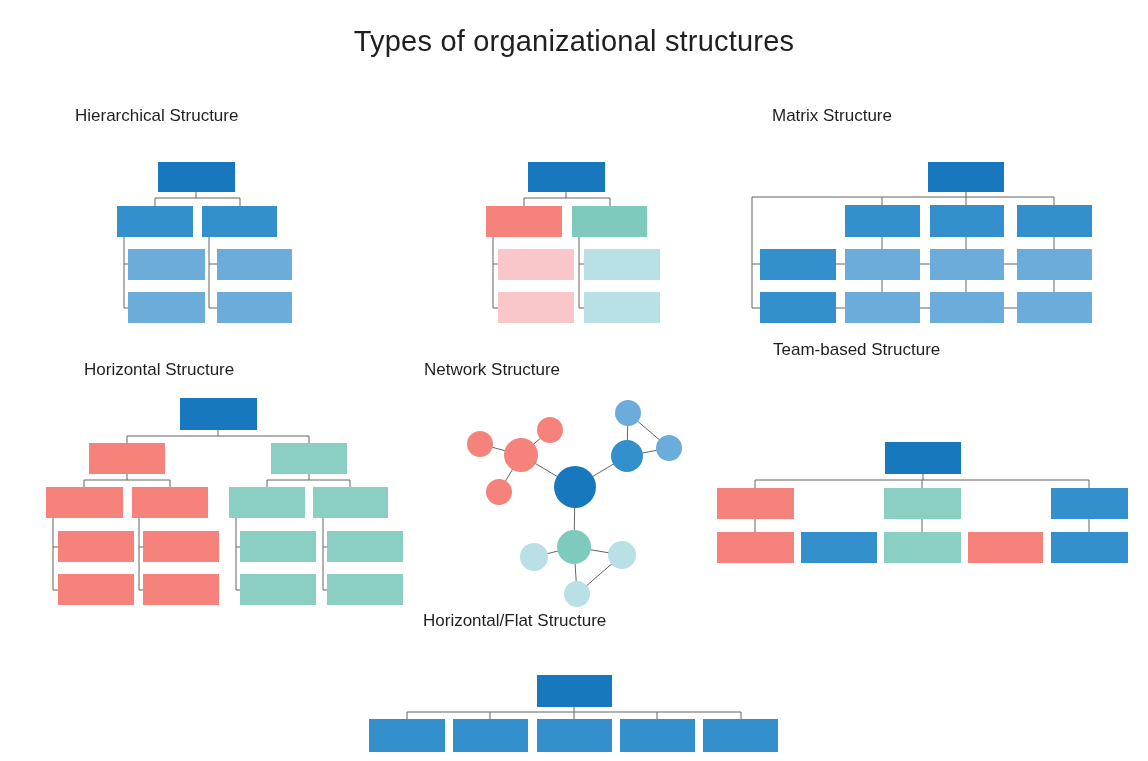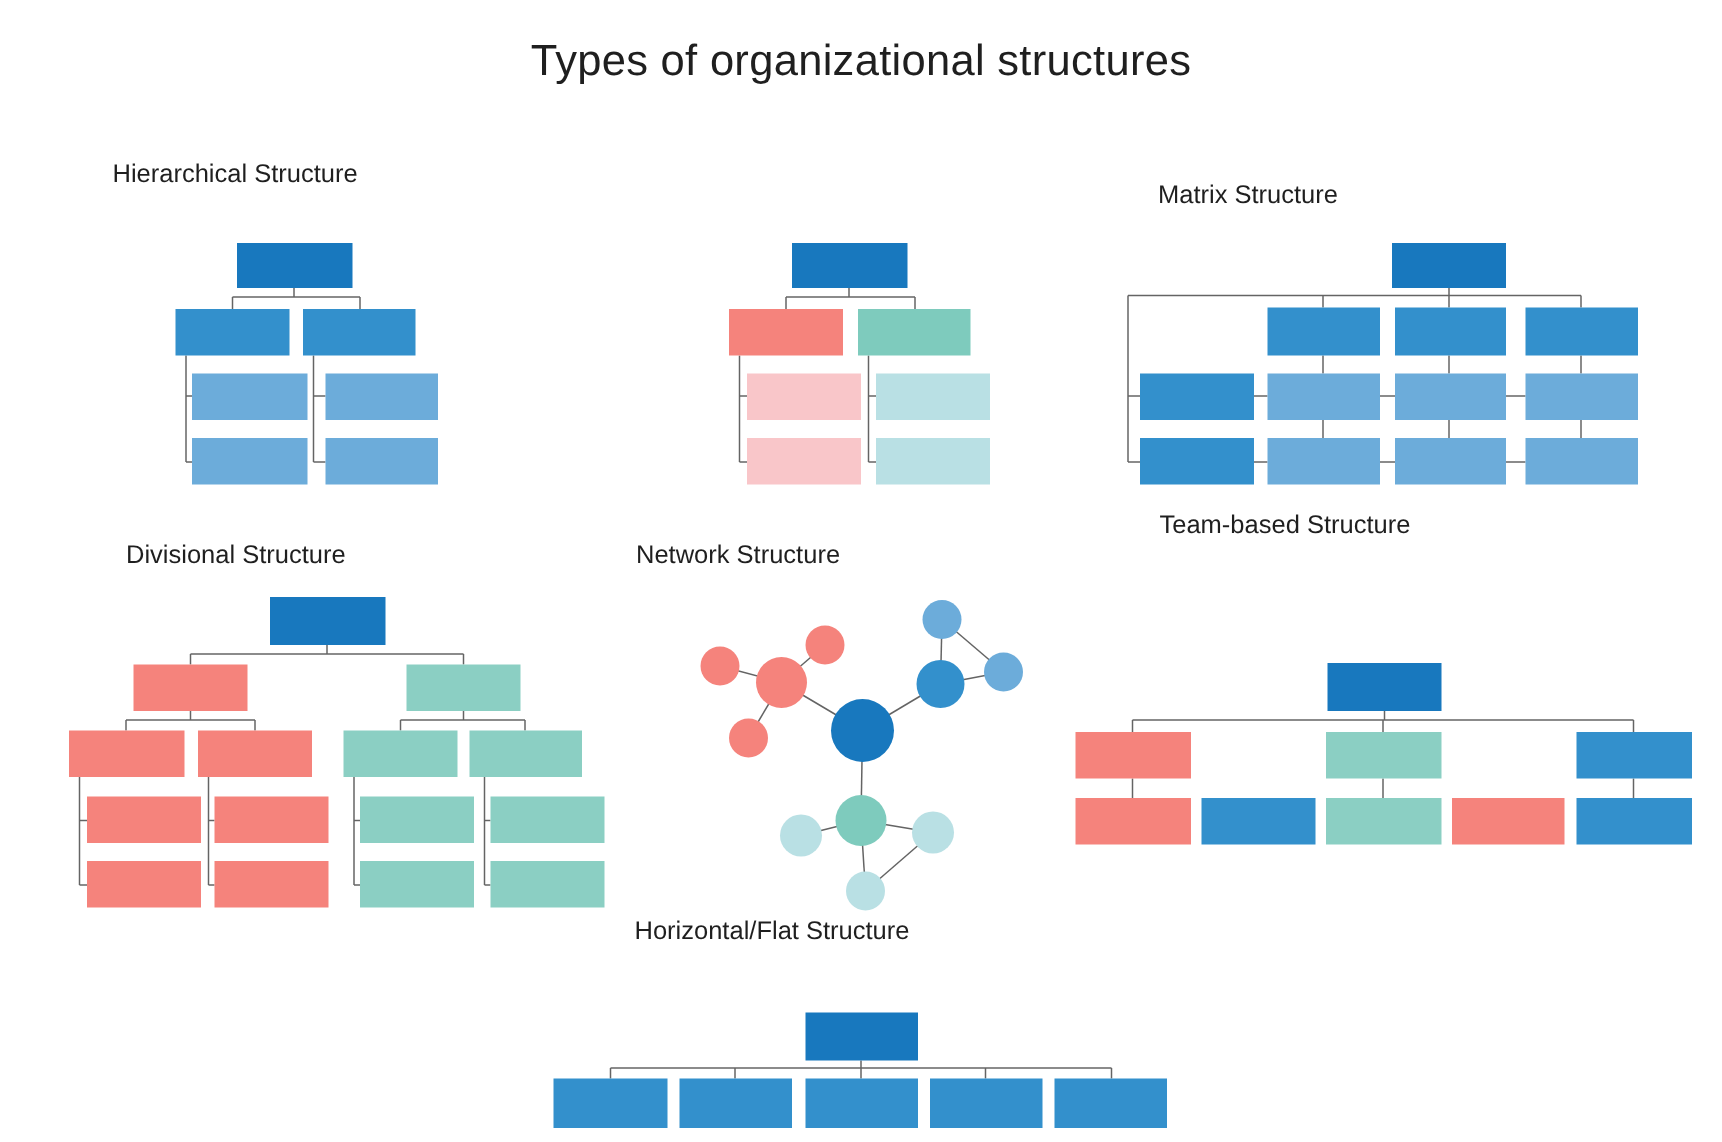--- a/index.html
+++ b/index.html
@@ -39,22 +39,22 @@
     top: 0;
   }
 </style>
 </head>
 <body>
 
 <div class="canvas" style="--text-color: #1f1f1f;">
   <div class="main-title">Types of organizational structures</div>
 
   <div class="panel-label" style="left:75px;  top:106px">Hierarchical Structure</div>
-  <div class="panel-label" style="left:772px; top:120px">Matrix Structure</div>
-  <div class="panel-label" style="left:84px;  top:360px">Divisional Structure</div>
+  <div class="panel-label" style="left:772px; top:106px">Matrix Structure</div>
+  <div class="panel-label" style="left:84px;  top:360px">Horizontal Structure</div>
   <div class="panel-label" style="left:424px; top:360px">Network Structure</div>
   <div class="panel-label" style="left:773px; top:340px">Team-based Structure</div>
   <div class="panel-label" style="left:423px; top:611px">Horizontal/Flat Structure</div>
 
   <svg class="diagram" width="1148" height="761" viewBox="0 0 1148 761">
       <g>
         <line x1="196" y1="192" x2="196" y2="198" stroke="#646464" stroke-width="1"></line>
         <line x1="155" y1="198" x2="240" y2="198" stroke="#646464" stroke-width="1"></line>
         <line x1="155" y1="198" x2="155" y2="206" stroke="#646464" stroke-width="1"></line>
         <line x1="240" y1="198" x2="240" y2="206" stroke="#646464" stroke-width="1"></line>

